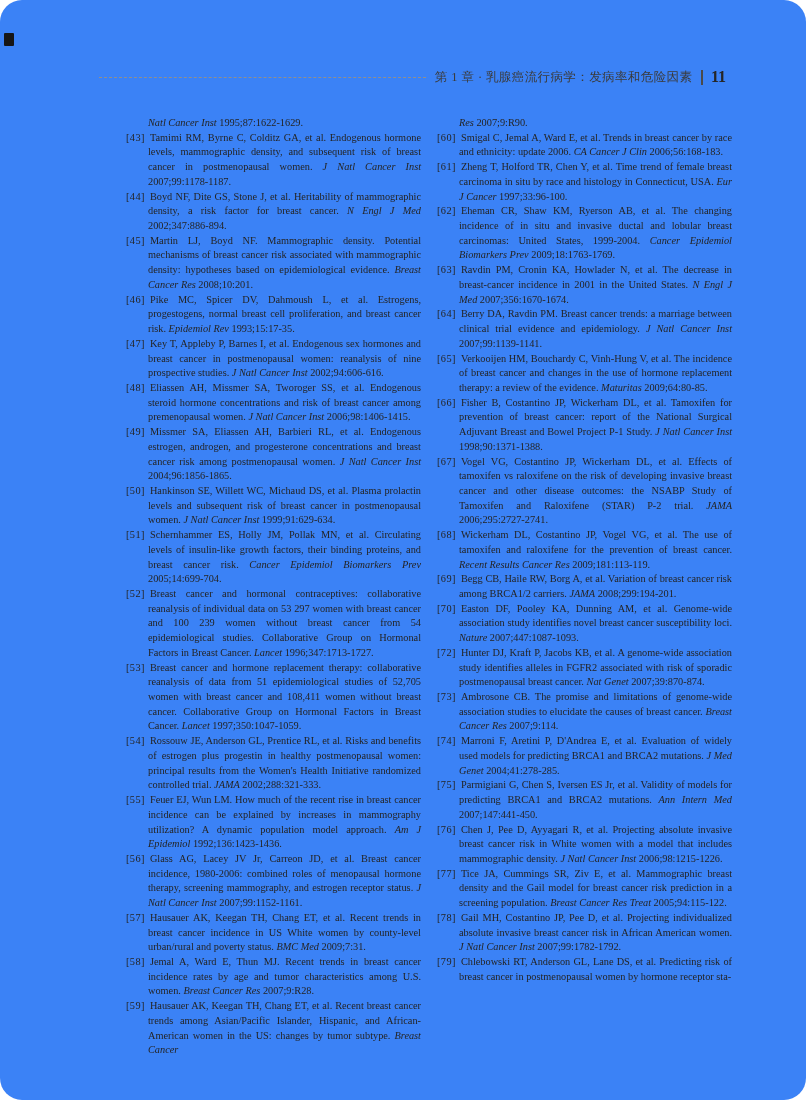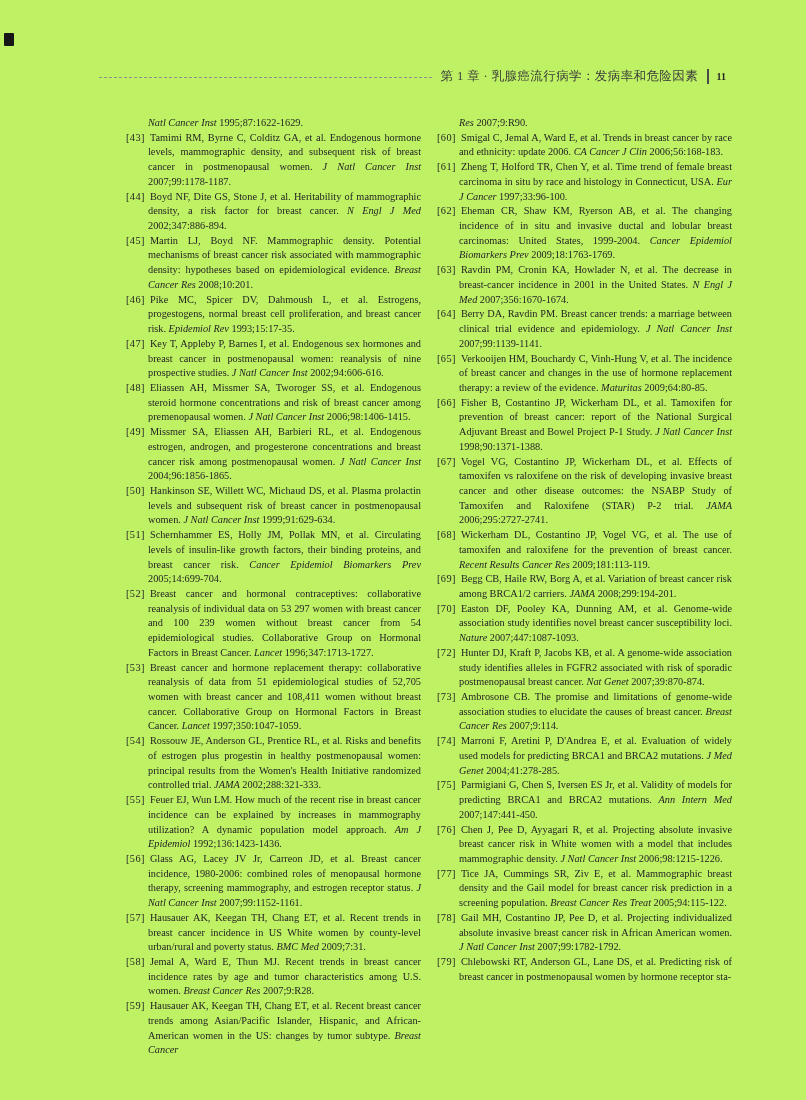--- a/index.html
+++ b/index.html
@@ -1,24 +1,24 @@
 <!DOCTYPE html>
 <html><head>
 <meta charset="utf-8">
 <style>
   html,body{margin:0;padding:0;background:#ffffff;}
   body{width:806px;height:1100px;overflow:hidden;font-family:"Liberation Serif",serif;}
-  .page{position:relative;width:806px;height:1100px;background:#bef264;color:#1f1f1f;}
+  .page{position:relative;width:806px;height:1100px;background:#3b82f6;color:#1f1f1f;border-radius:22px;}
   .artifact{position:absolute;left:4px;top:33px;width:10px;height:13px;background:#161616;border-radius:1px;}
   .header{position:absolute;left:99px;top:68px;width:627px;display:flex;align-items:center;}
   .dash{flex:1;height:0;border-top:1.6px dashed #8f8f8f;margin-right:9px;margin-top:1px;}
   .htitle{white-space:nowrap;font-size:12.5px;letter-spacing:0.4px;color:#3b3b3b;
           font-family:"Liberation Serif",serif;}
   .hbar{width:1.5px;height:15px;background:#4a4a4a;margin:0 8px 0 9px;}
-  .hnum{font-weight:bold;font-size:10px;color:#262626;}
+  .hnum{font-weight:bold;font-size:16px;color:#262626;}
   .content{position:absolute;left:116px;top:116px;width:606px;display:flex;gap:16px;margin-left:10px;}
   .col{width:301px;font-size:10.3px;line-height:14.72px;text-align:justify;color:#242424;}
   .ref{padding-left:22px;text-indent:-22px;}
   .ref.cont{text-indent:0;}
   .ref i{font-style:italic;}
   .ref-num{letter-spacing:0.4px;}
 </style>
 </head>
 <body>
 

